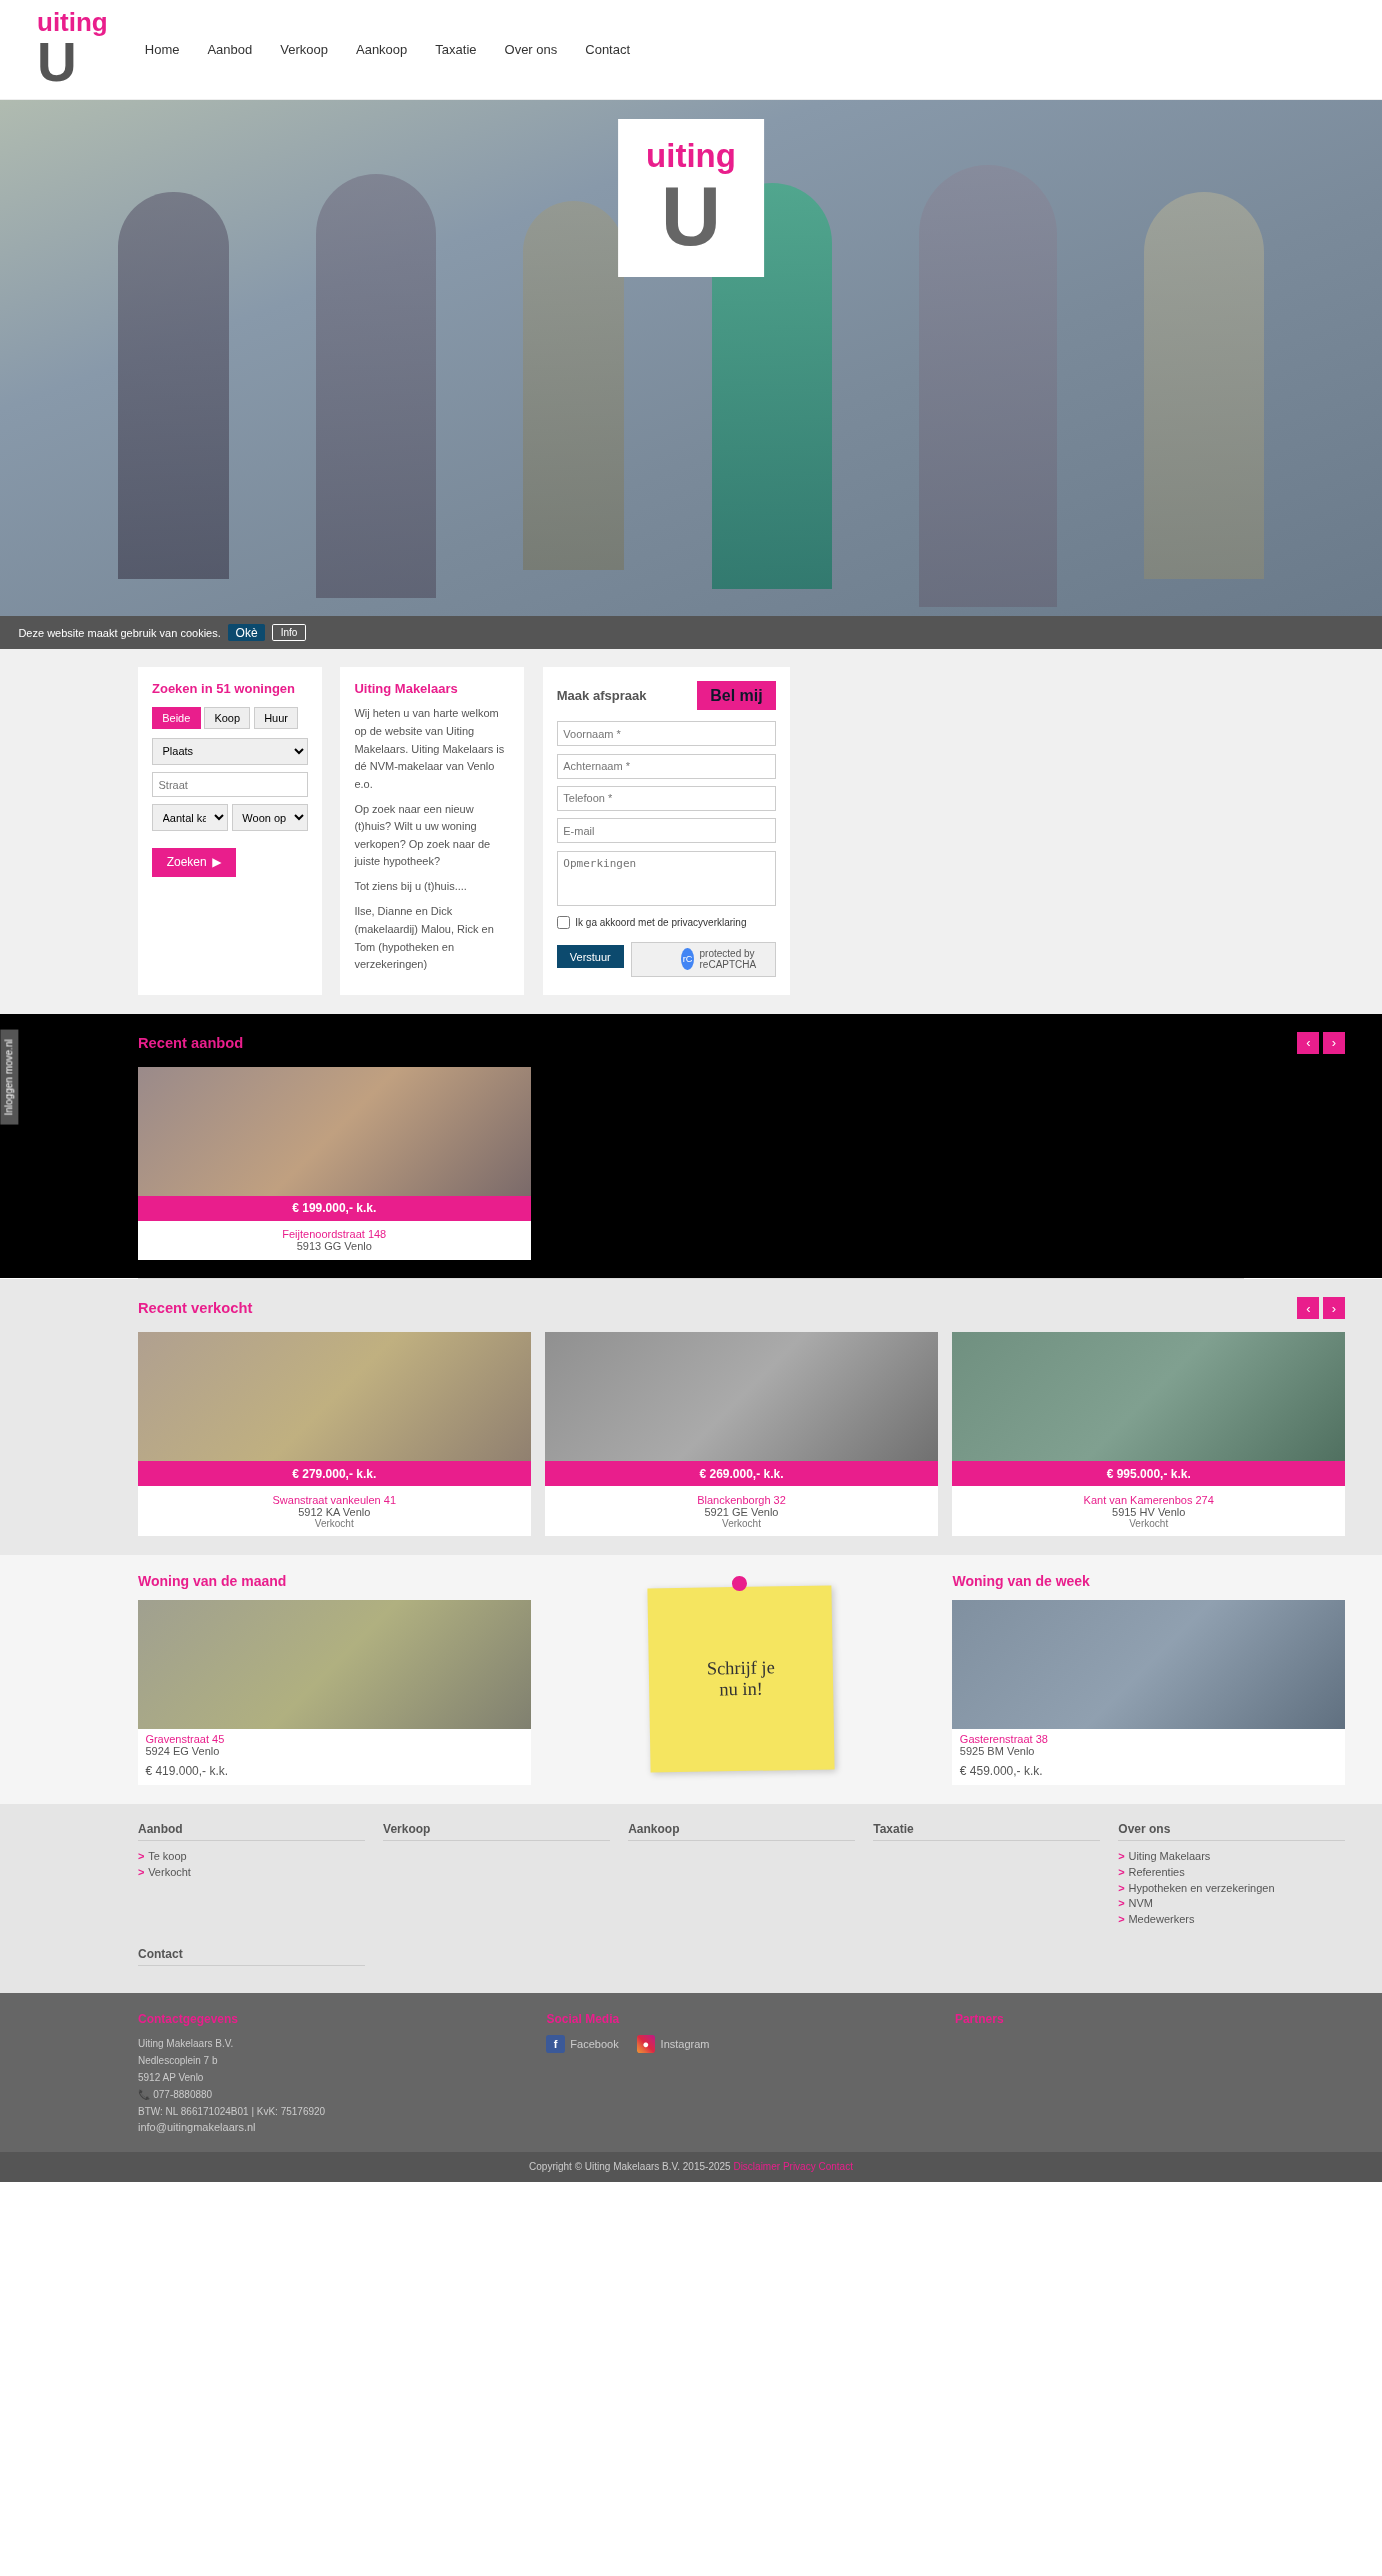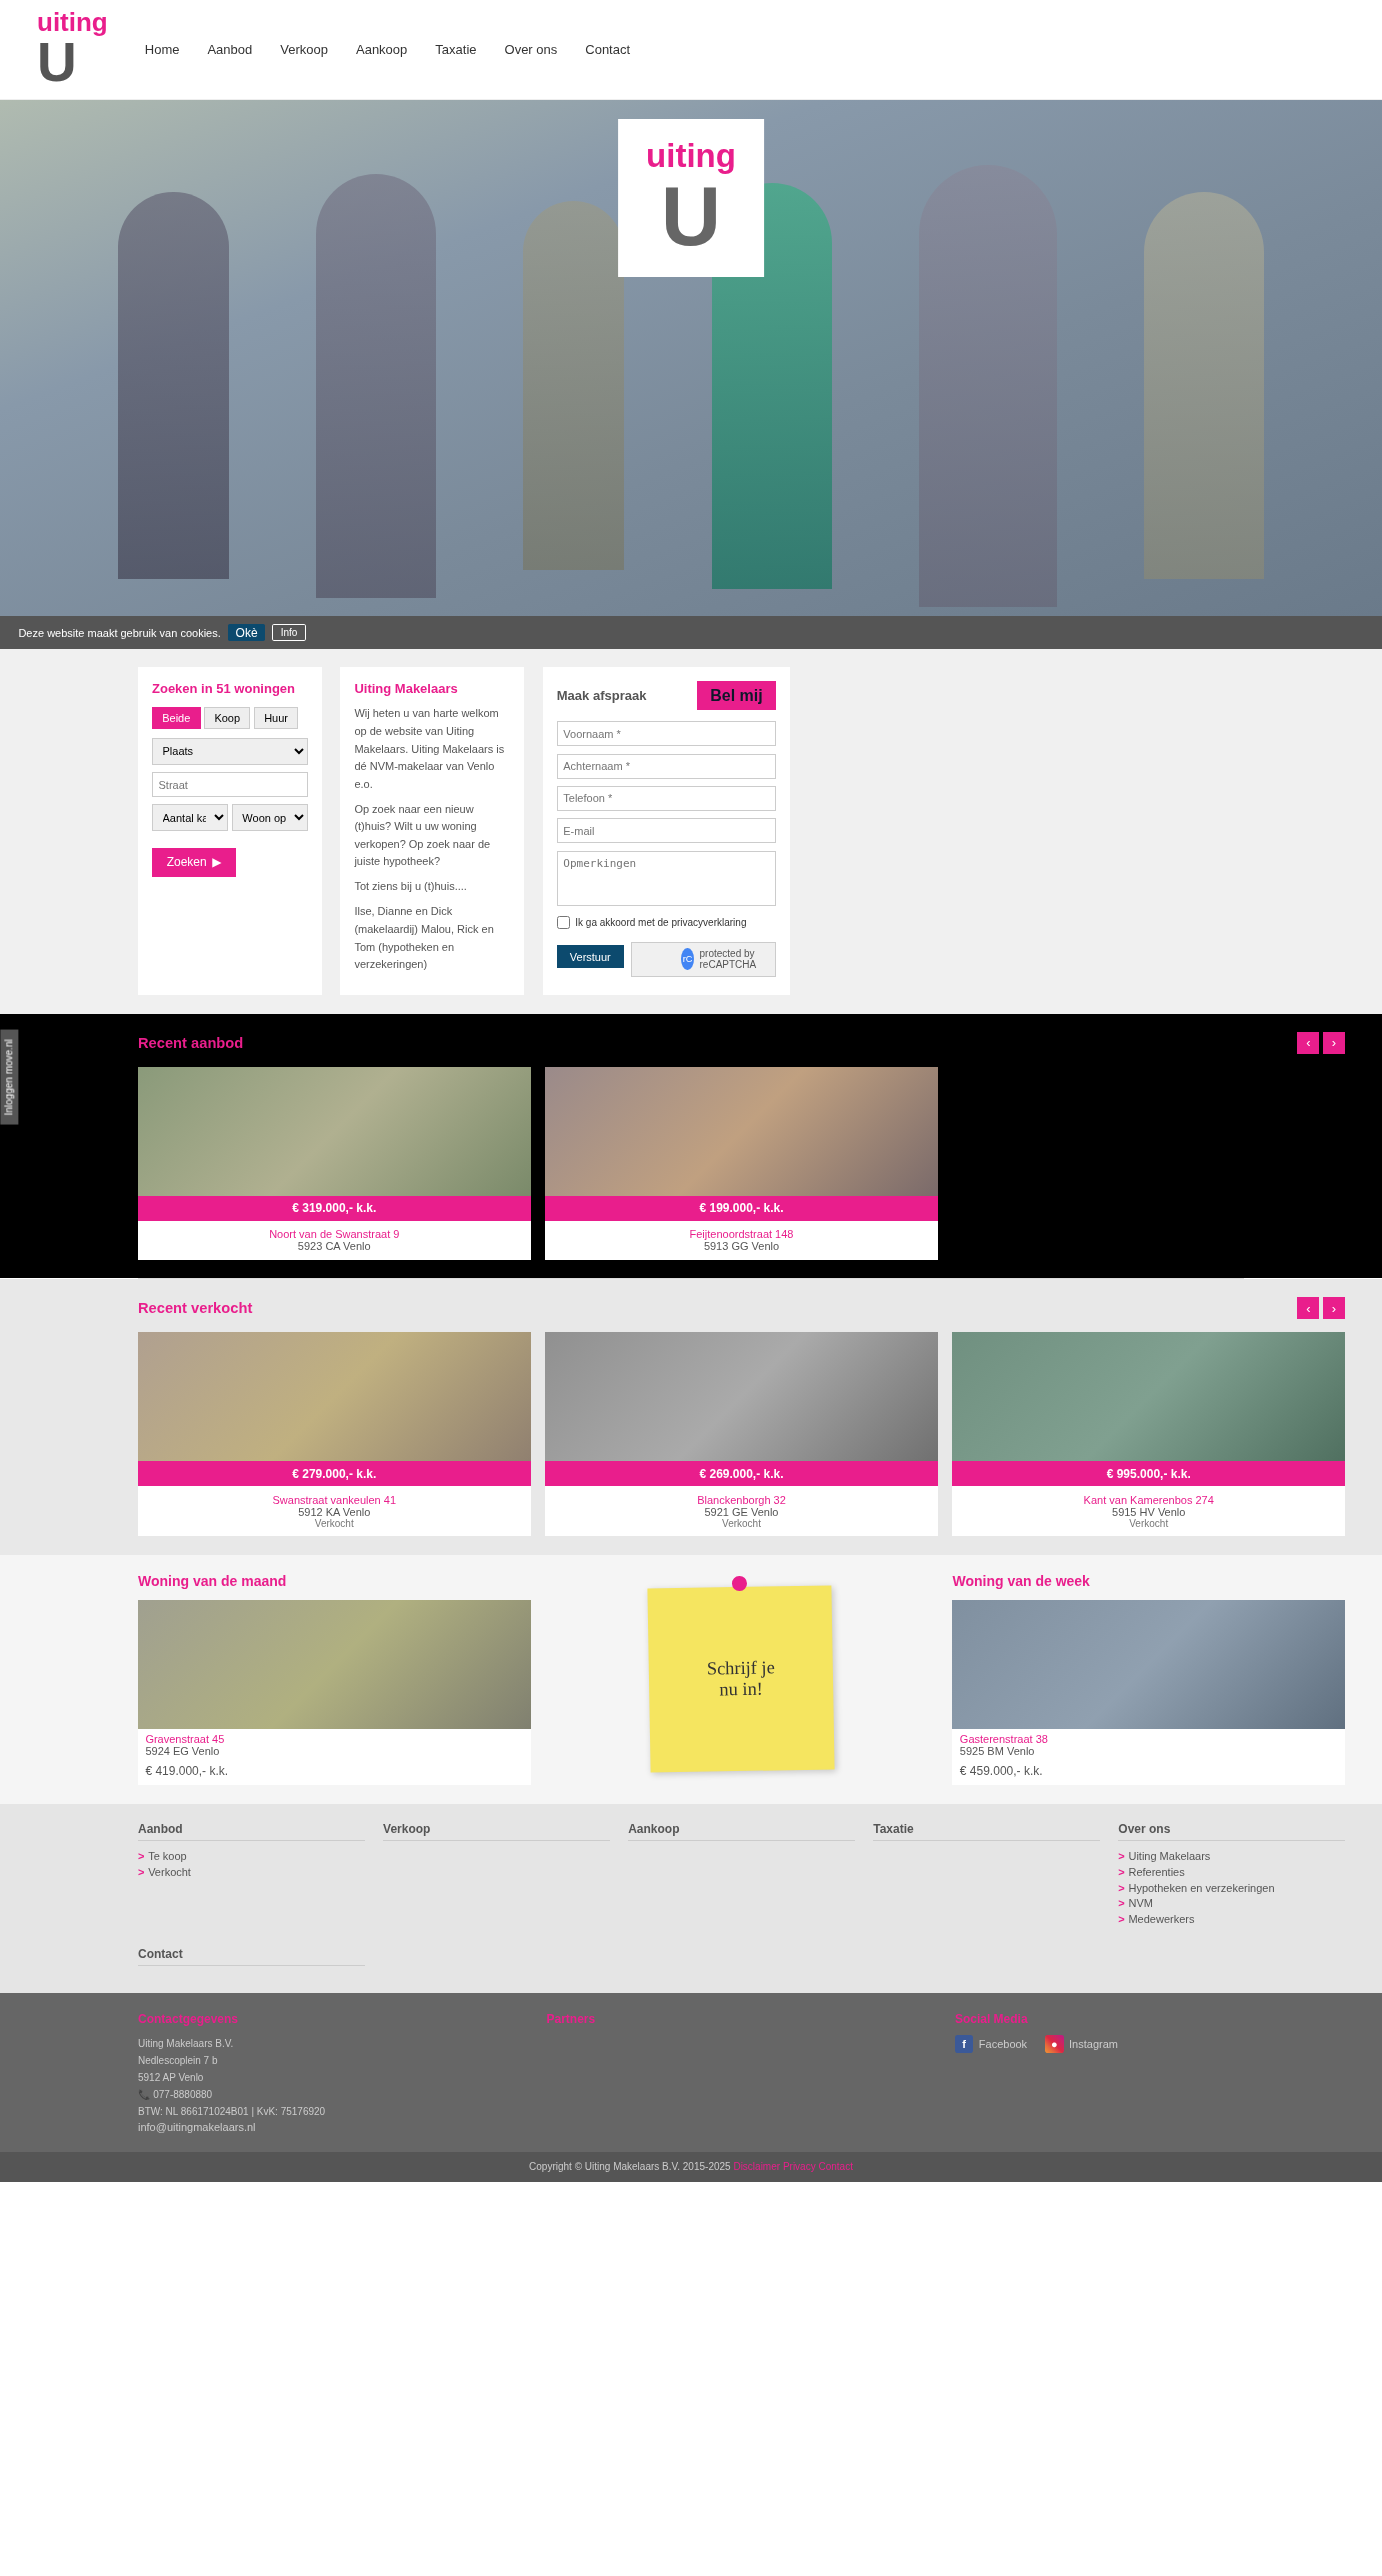--- a/index.html
+++ b/index.html
@@ -221,28 +221,20 @@
 <div class="section">
   <div class="section-title">
     <span>Recent aanbod</span>
     <div class="section-nav">
       <button>‹</button>
       <button>›</button>
     </div>
   </div>
   <div class="properties-grid">
     <div class="property-card">
-      <div class="prop-img prop-img-1"></div>
-      <div class="prop-price">€ 319.000,- k.k.</div>
-      <div class="prop-info">
-        <div class="prop-address">Noort van de Swanstraat 9</div>
-        <div class="prop-city">5923 CA Venlo</div>
-      </div>
-    </div>
-    <div class="property-card">
       <div class="prop-img prop-img-2"></div>
       <div class="prop-price">€ 199.000,- k.k.</div>
       <div class="prop-info">
         <div class="prop-address">Feijtenoordstraat 148</div>
         <div class="prop-city">5913 GG Venlo</div>
       </div>
     </div>
   </div>
 </div>
 
@@ -352,35 +344,35 @@
     <p>Nedlescoplein 7 b</p>
     <p>5912 AP Venlo</p>
     <p>
       <span>📞</span>
       <span>077-8880880</span>
     </p>
     <p>BTW: NL 866171024B01 | KvK: 75176920</p>
     <a href="#">info@uitingmakelaars.nl</a>
   </div>
   <div class="footer-contact-col">
-    <h4>Partners</h4>
-  </div>
-  <div class="footer-contact-col">
     <h4>Social Media</h4>
     <div style="margin-top:7.4px;">
       <a href="#" class="social-link">
         <span class="social-icon">f</span>
         <span>Facebook</span>
       </a>
       <a href="#" class="social-link">
         <span class="social-icon instagram">●</span>
         <span>Instagram</span>
       </a>
     </div>
   </div>
+  <div class="footer-contact-col">
+    <h4>Partners</h4>
+  </div>
 </div>
 
 <div class="copyright">
   <span>Copyright © Uiting Makelaars B.V. 2015-2025</span>
   <a href="#">Disclaimer</a>
   <a href="#">Privacy</a>
   <a href="#">Contact</a>
 </div>
 
 

